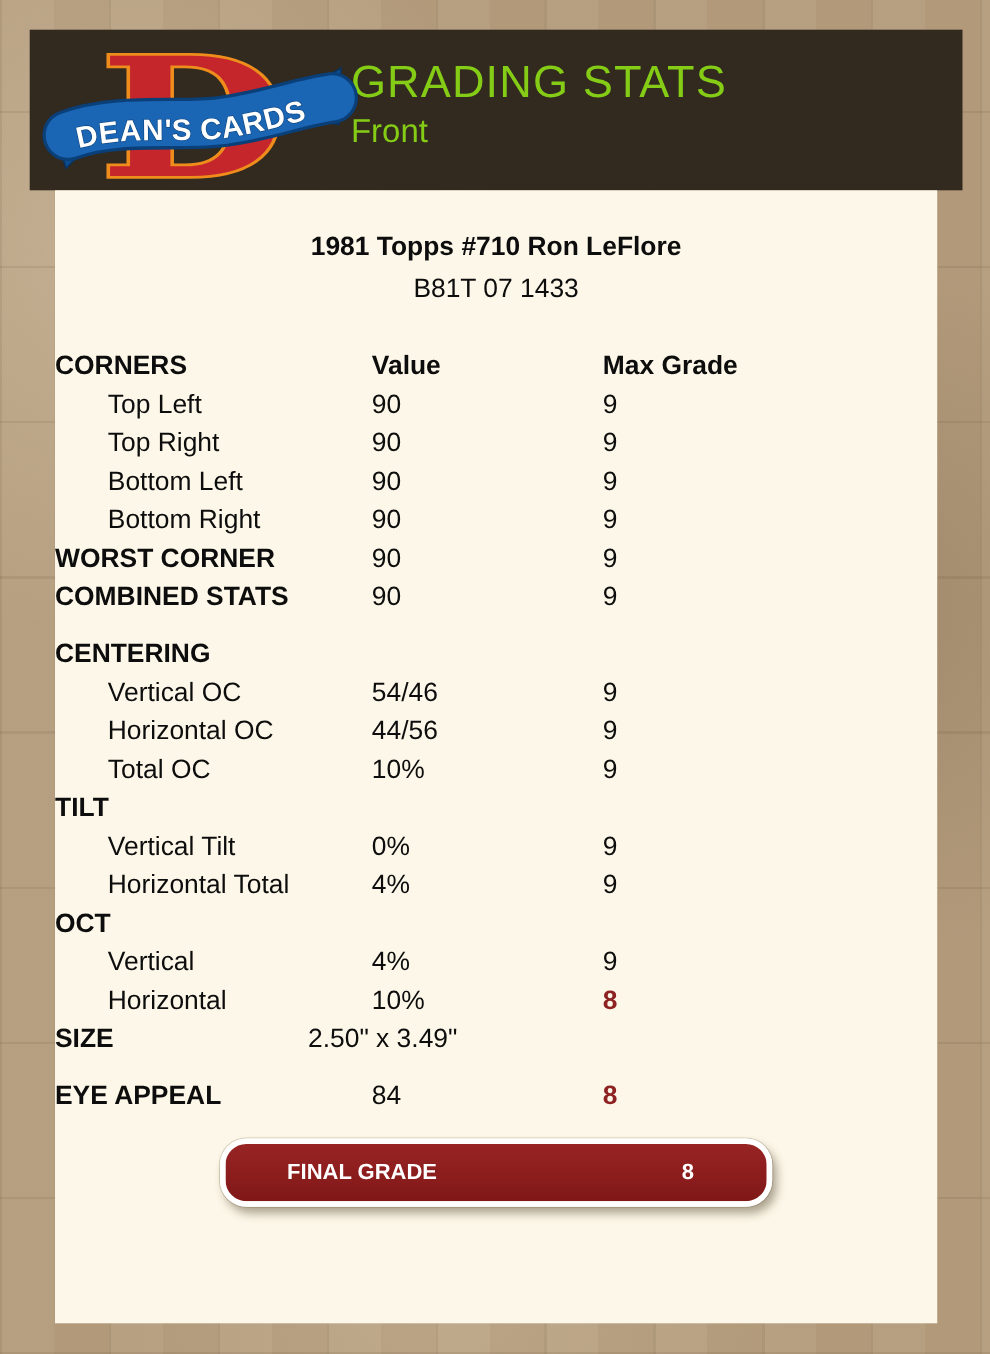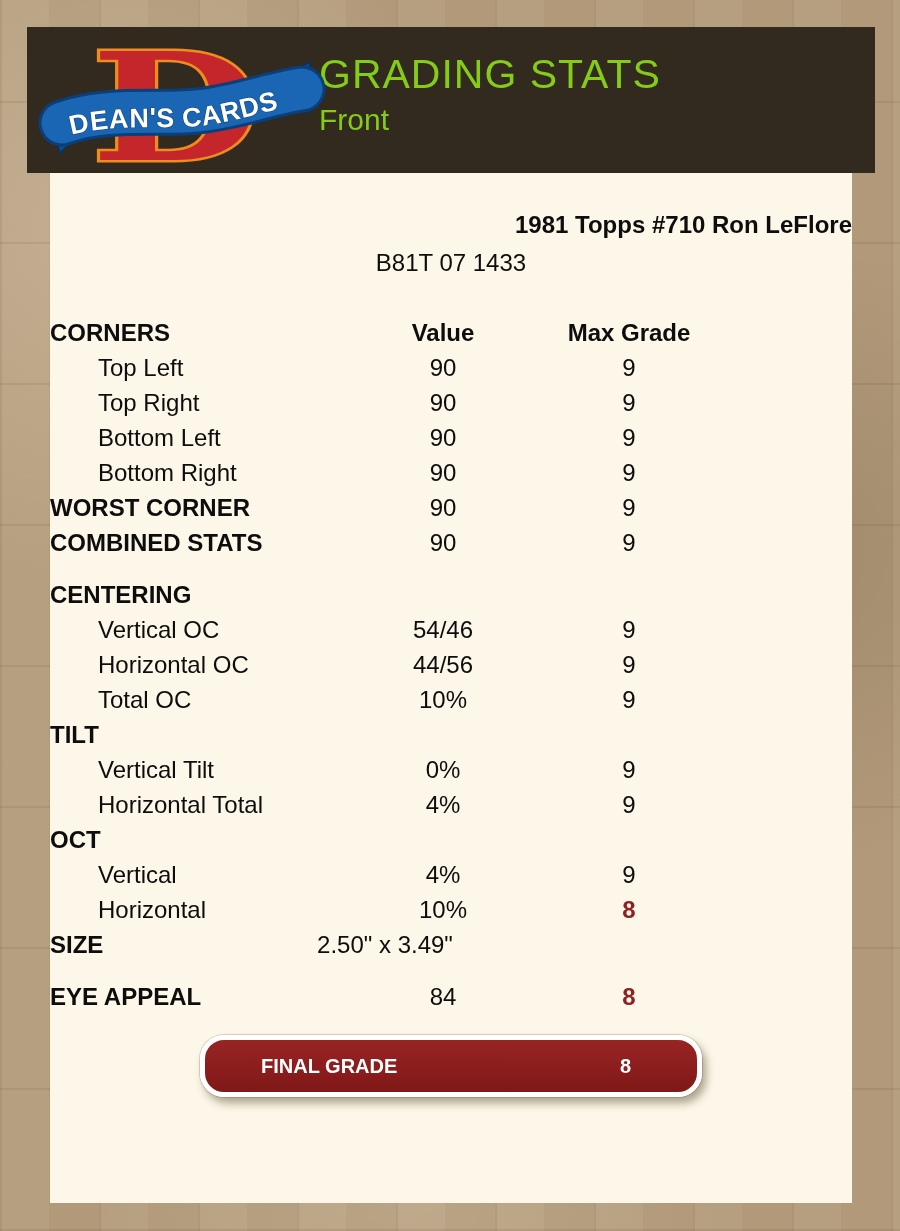--- a/index.html
+++ b/index.html
@@ -27,33 +27,33 @@
   .logo-wrap { width:292px; position:relative; flex:0 0 292px; }
   .logo-wrap svg { position:absolute; left:25px; top:0; overflow:visible; }
   .header-text { flex:1; text-align:left; padding-top:24px; color:#84cc16; }
   .header-title { font-size:41px; letter-spacing:1px; line-height:46px; }
   .header-sub   { font-size:30px; line-height:36px; margin-top:5px; }
 
   .card {
     position:absolute; left:50px; top:173px; width:802px; height:1030px;
     background:#fcf7e8;
   }
-  .card-title  { margin-top:37px; text-align:right; font-size:24px; font-weight:bold; line-height:30px; }
+  .card-title  { margin-top:37px; text-align:center; font-size:24px; font-weight:bold; line-height:30px; }
   .card-serial { margin-top:8px;  text-align:center; font-size:24px; line-height:30px; }
 
   .gtable { margin-top:37px; }
   .trow {
     display:grid;
     grid-template-columns:288px 210px 162px;
     height:35px; line-height:35px;
     font-size:24px;
   }
   .trow.gap { margin-top:17px; }
   .cell.label.indent { padding-left:48px; }
-  .cell.value, .cell.max { text-align:center; }
+  .cell.value, .cell.max { }
   .bold { font-weight:bold; }
   .value.shift { position:relative; left:-58px; }
   .max.red { color:#8e2121; font-weight:bold; }
 
   .grade-btn {
     margin:21px auto 0;
     width:502px; height:62px;
     background:linear-gradient(180deg,#982424 0%, #8e1e1e 45%, #801818 100%);
     border:5px solid #ffffff;
     border-radius:24px;

